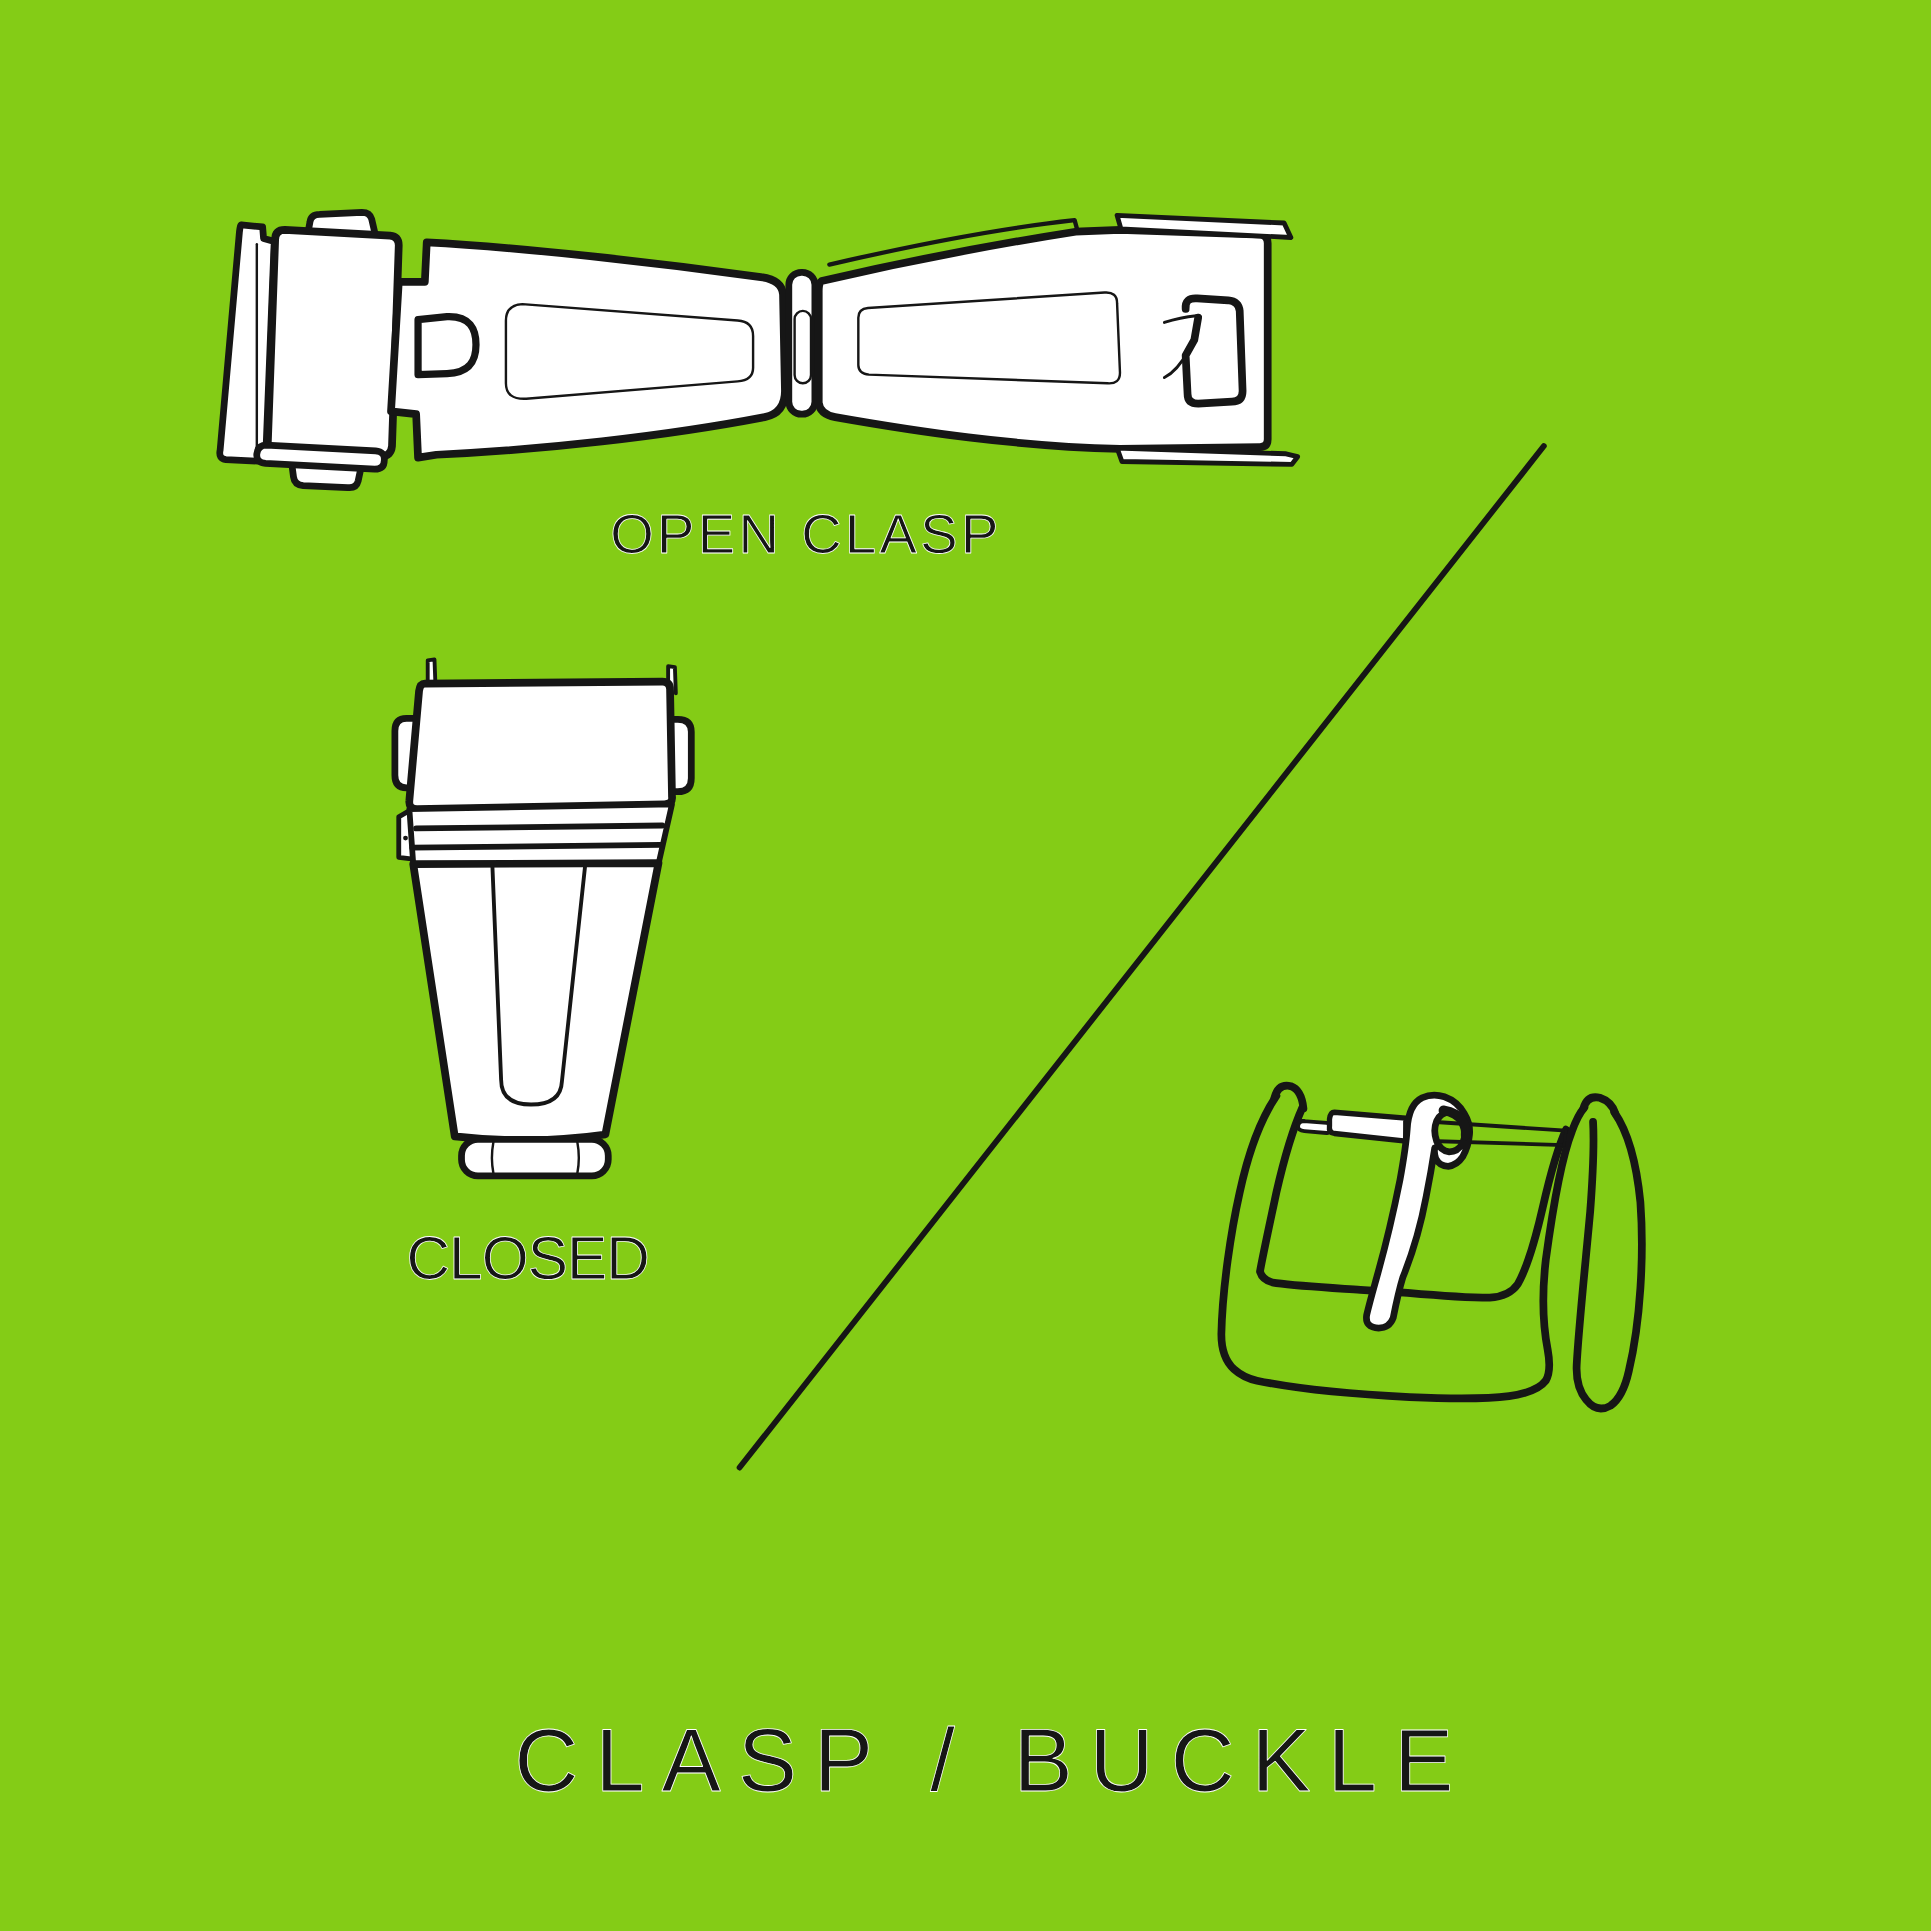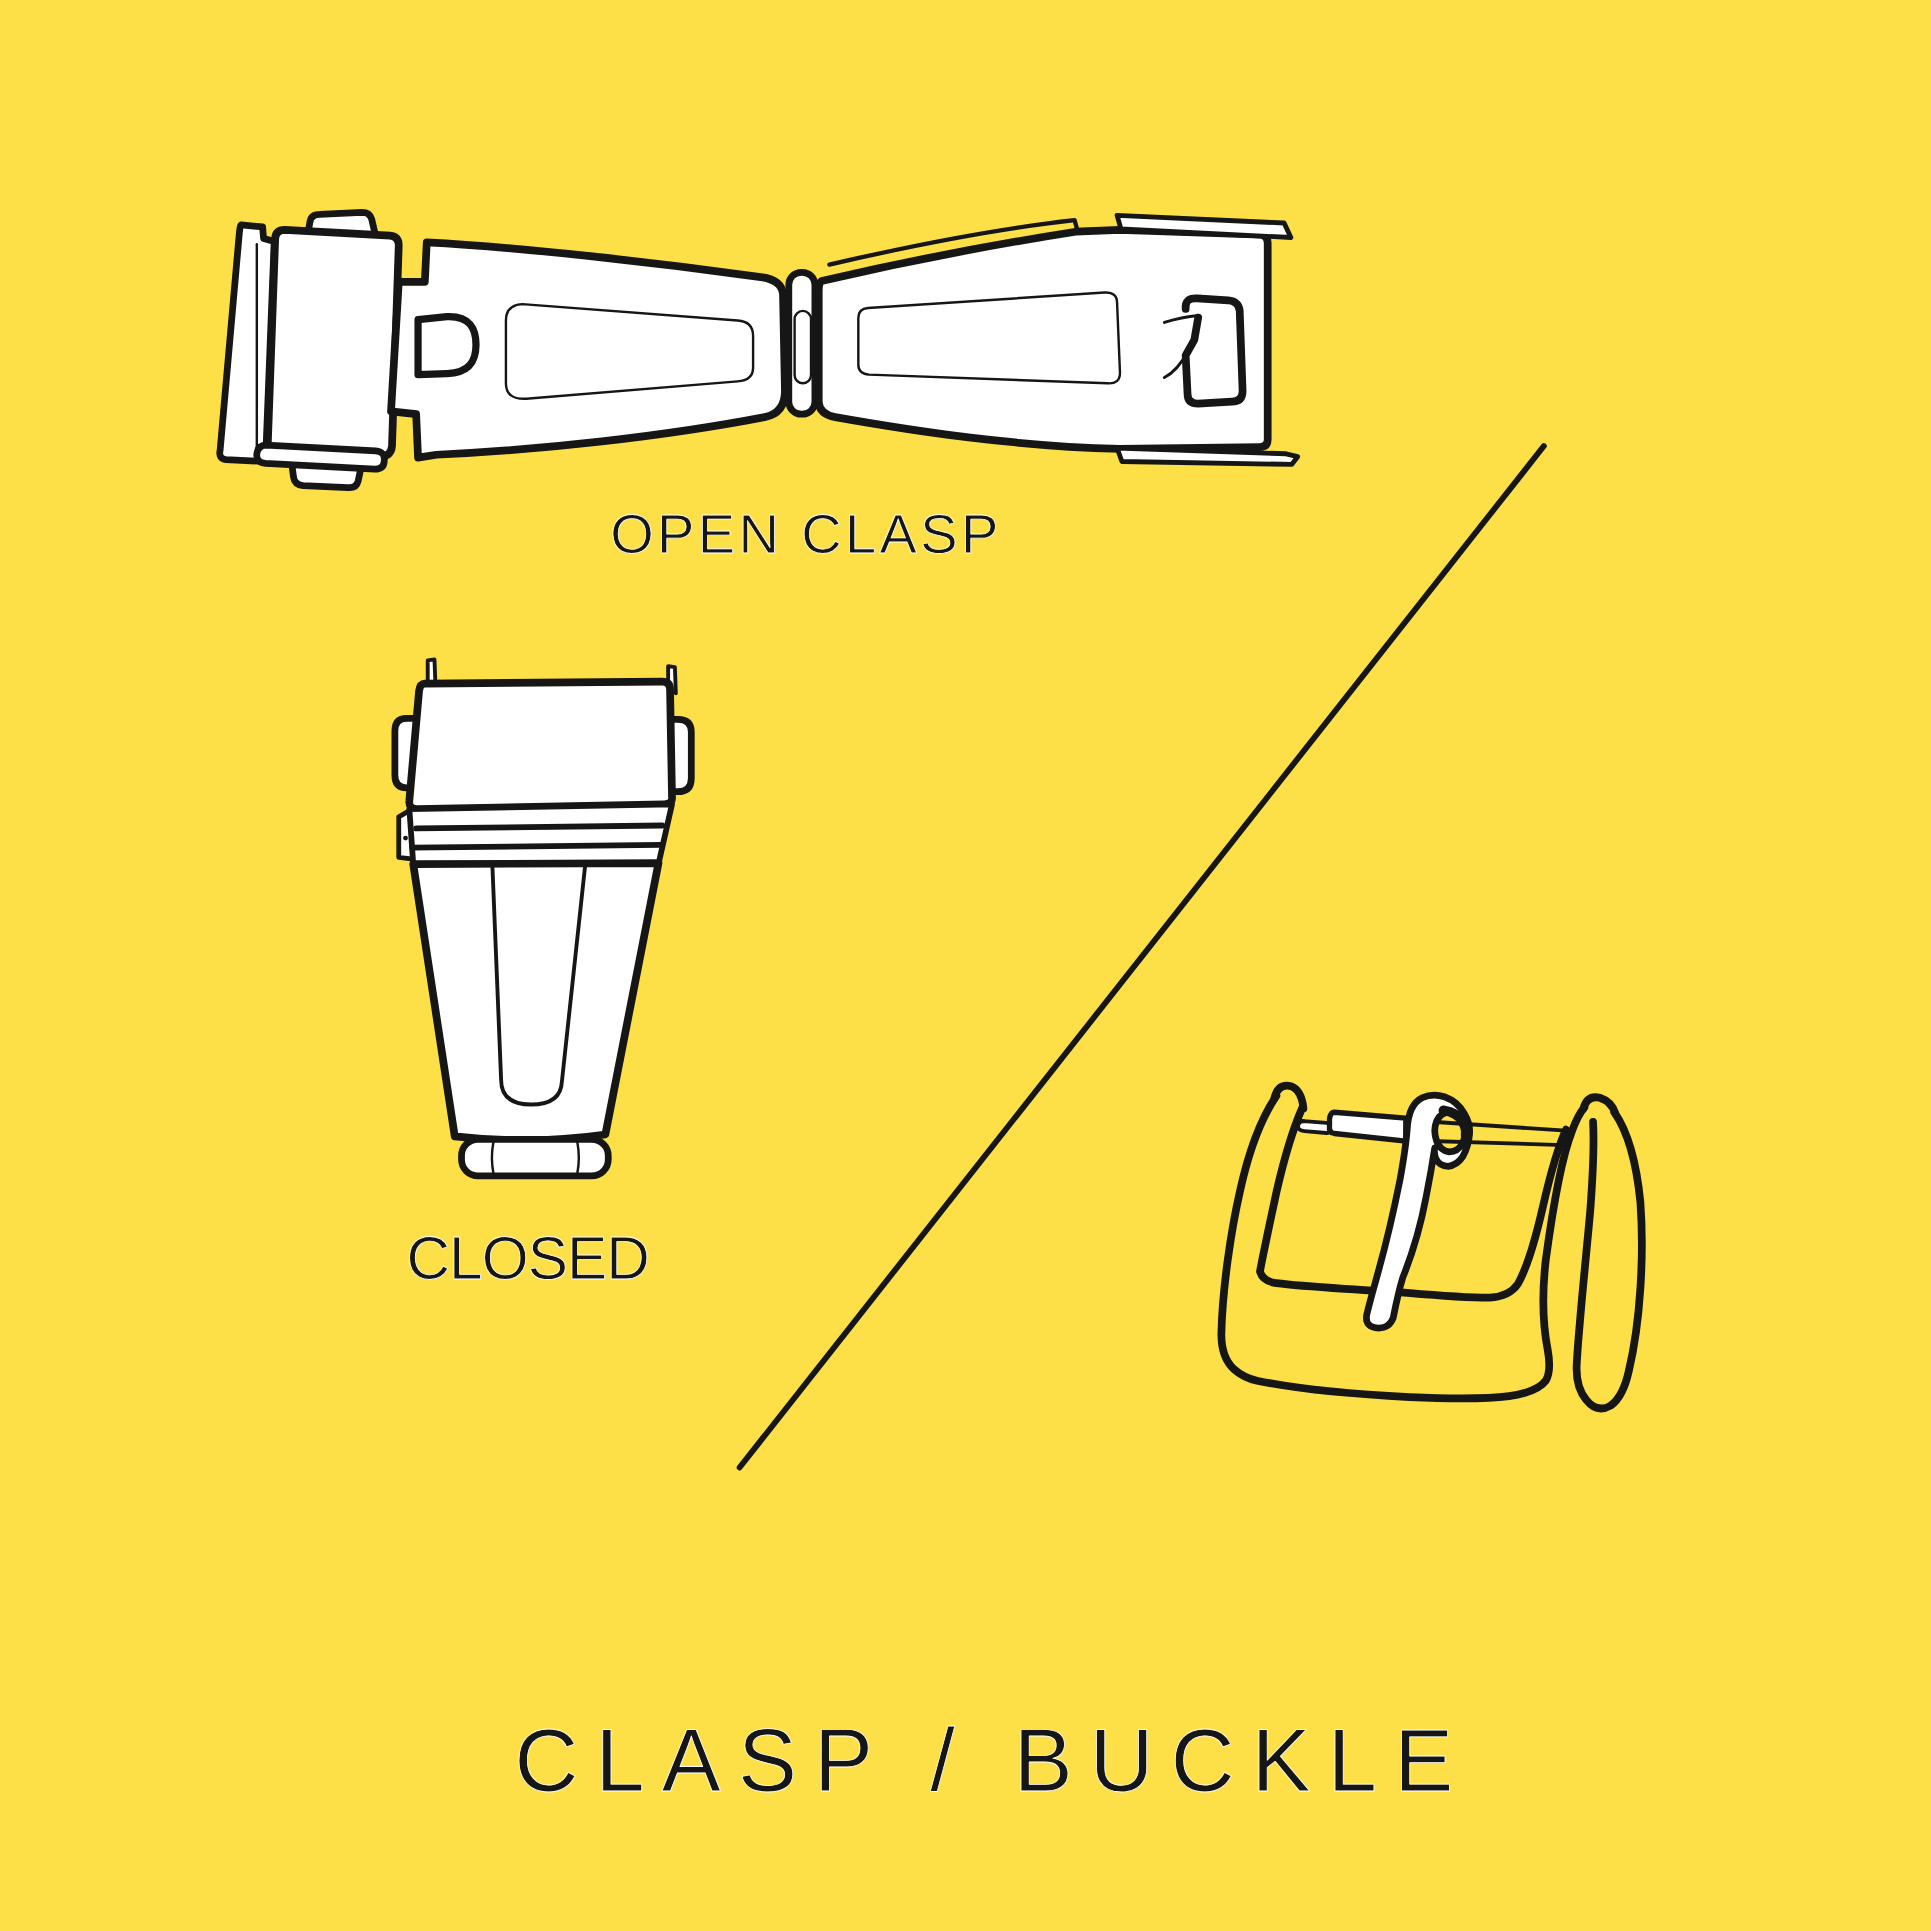--- a/index.html
+++ b/index.html
@@ -1,16 +1,16 @@
 <!DOCTYPE html>
 <html><head>
 <meta charset="utf-8">
 <style>
   html,body{margin:0;padding:0;background:#fff;}
-  .page{position:relative;width:1931px;height:1931px;background:#fde047;overflow:hidden;}
+  .page{position:relative;width:1931px;height:1931px;background:#84cc16;overflow:hidden;}
   svg{position:absolute;left:0;top:0;}
   text{font-family:"Liberation Sans",sans-serif;fill:#161616;stroke:#ffffff;stroke-width:0.8;}
 </style>
 </head>
 <body>
 <div class="page">
 <svg width="1931" height="1931" viewBox="0 0 2000 2000" fill="none" stroke-linejoin="round" stroke-linecap="round">
 
 <g stroke="#161616">
 

